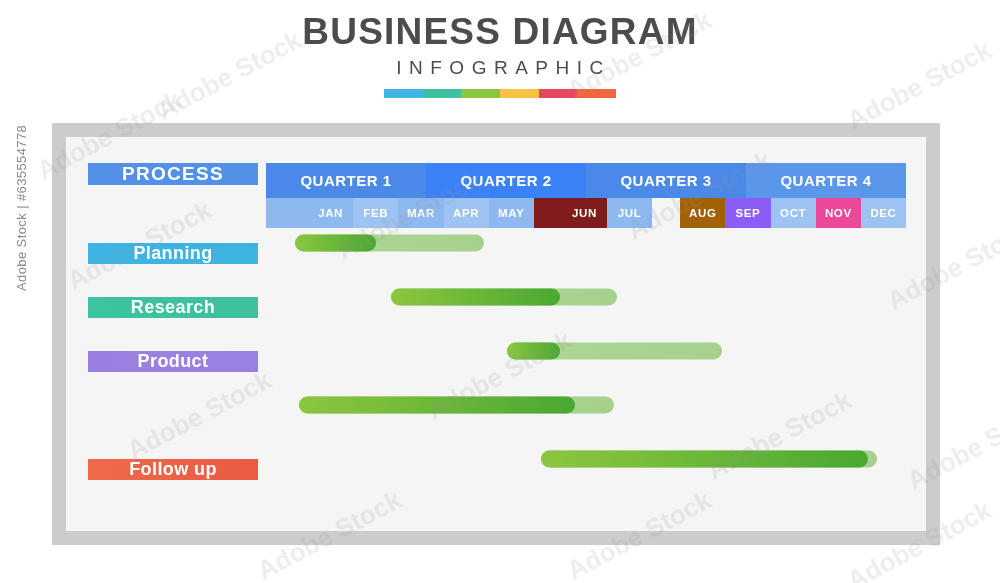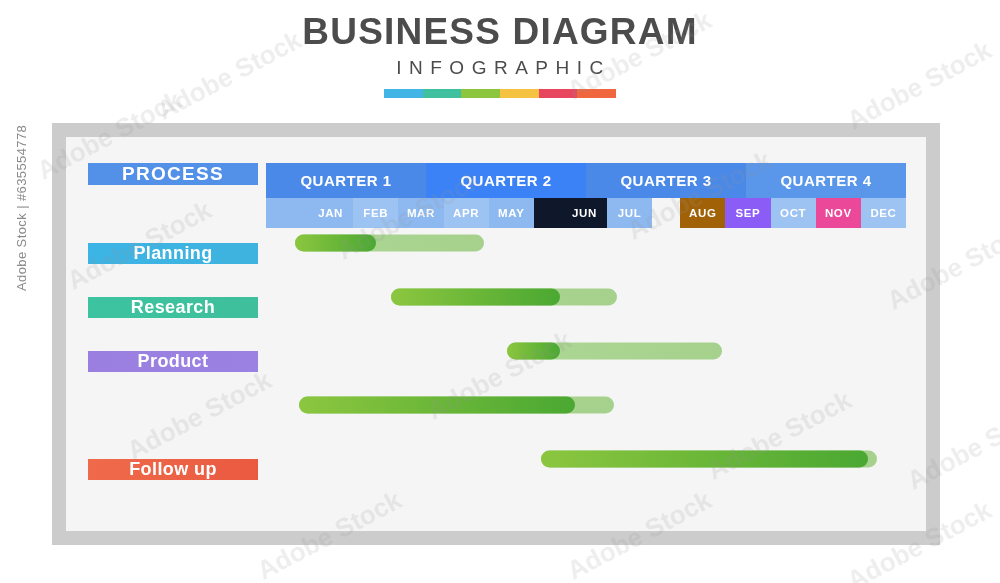--- a/index.html
+++ b/index.html
@@ -221,21 +221,21 @@
           <div class="quarter" style="background: #3b82f6;">QUARTER 2</div>
           <div class="quarter" style="background: rgb(74, 137, 232);">QUARTER 3</div>
           <div class="quarter" style="background: rgb(90, 150, 234);">QUARTER 4</div>
         </div>
       <div class="months" id="months-container">
           <div class="month" style="background: rgb(141, 185, 240); padding-left: 42px;">JAN</div>
           <div class="month" style="background: rgb(156, 195, 242);">FEB</div>
           <div class="month" style="background: rgb(141, 185, 240);">MAR</div>
           <div class="month" style="background: rgb(156, 195, 242);">APR</div>
           <div class="month" style="background: rgb(141, 185, 240);">MAY</div>
-          <div class="month" style="background: #0f172a; padding-left: 28px;">JUN</div>
+          <div class="month" style="background: #7f1d1d; padding-left: 28px;">JUN</div>
           <div class="month" style="background: rgb(141, 185, 240);">JUL</div>
           <div class="month" style="background: #a16207; margin-left: 28px;">AUG</div>
           <div class="month" style="background: #8b5cf6;">SEP</div>
           <div class="month" style="background: rgb(156, 195, 242);">OCT</div>
           <div class="month" style="background: #ec4899;">NOV</div>
           <div class="month" style="background: rgb(156, 195, 242);">DEC</div>
         </div>
     </div>
   </div>
 

